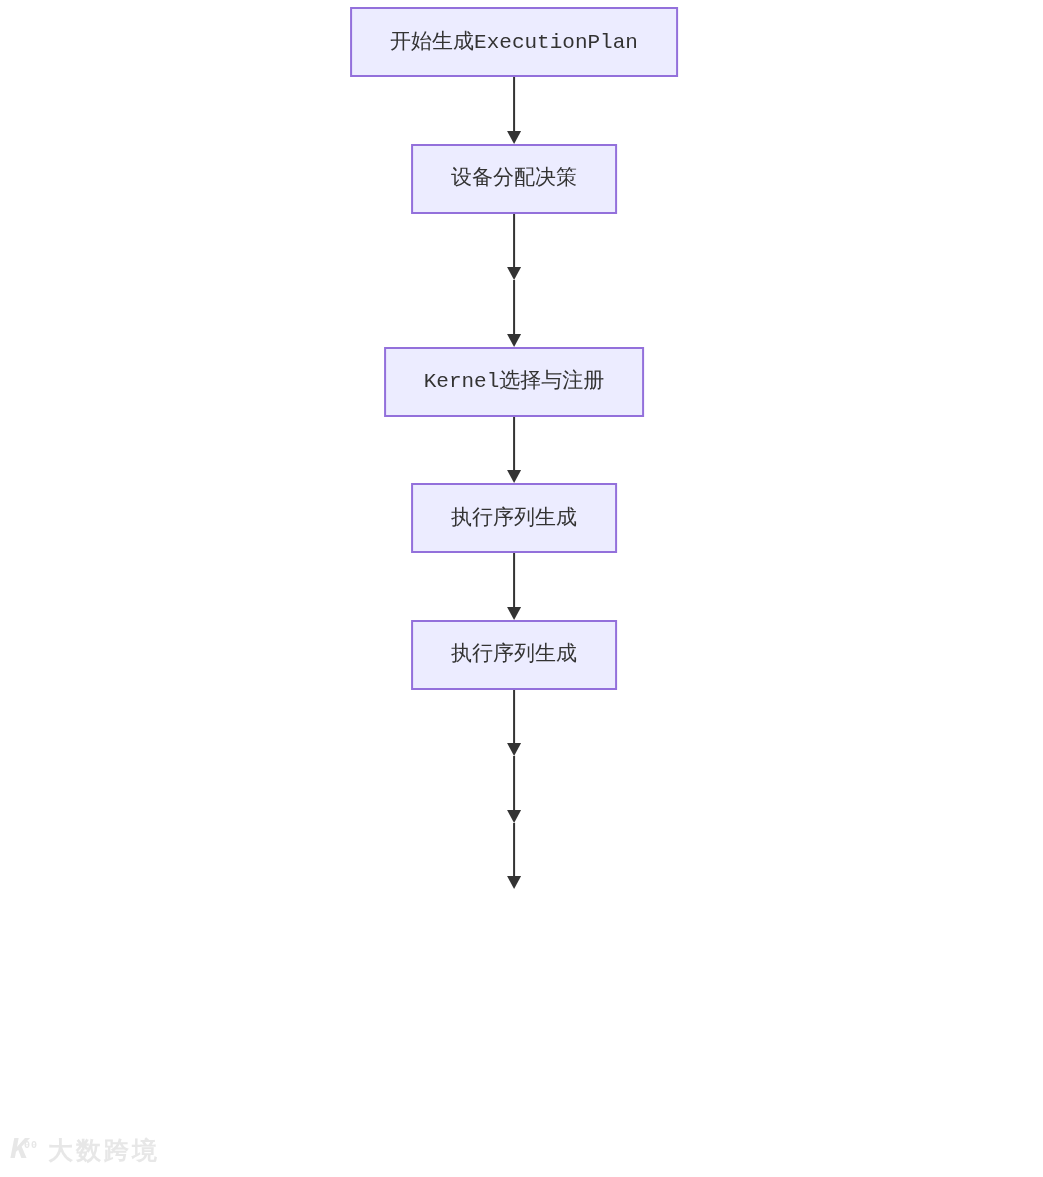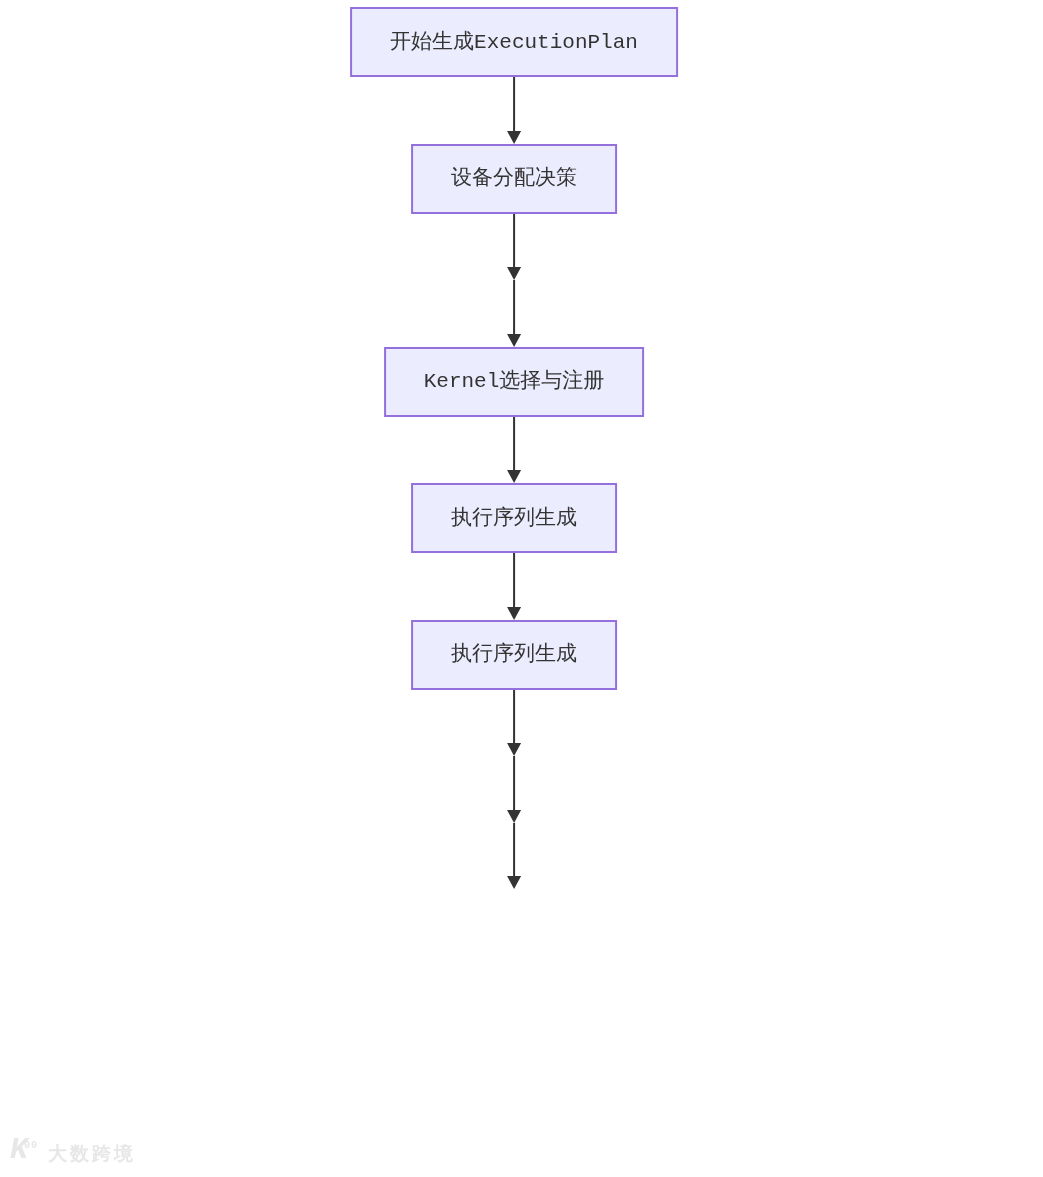--- a/index.html
+++ b/index.html
@@ -81,21 +81,21 @@
   .wm-logo-sup {
     font-weight: bold;
     font-size: 10px;
     letter-spacing: 1px;
     position: relative;
     top: -14px;
     left: -2px;
   }
   .wm-text {
     font-weight: bold;
-    font-size: 19px;
+    font-size: 25px;
     letter-spacing: 3px;
     margin-left: 8px;
   }
 </style>
 </head>
 <body>
 
 <div class="page">
 
   <div class="flow">

